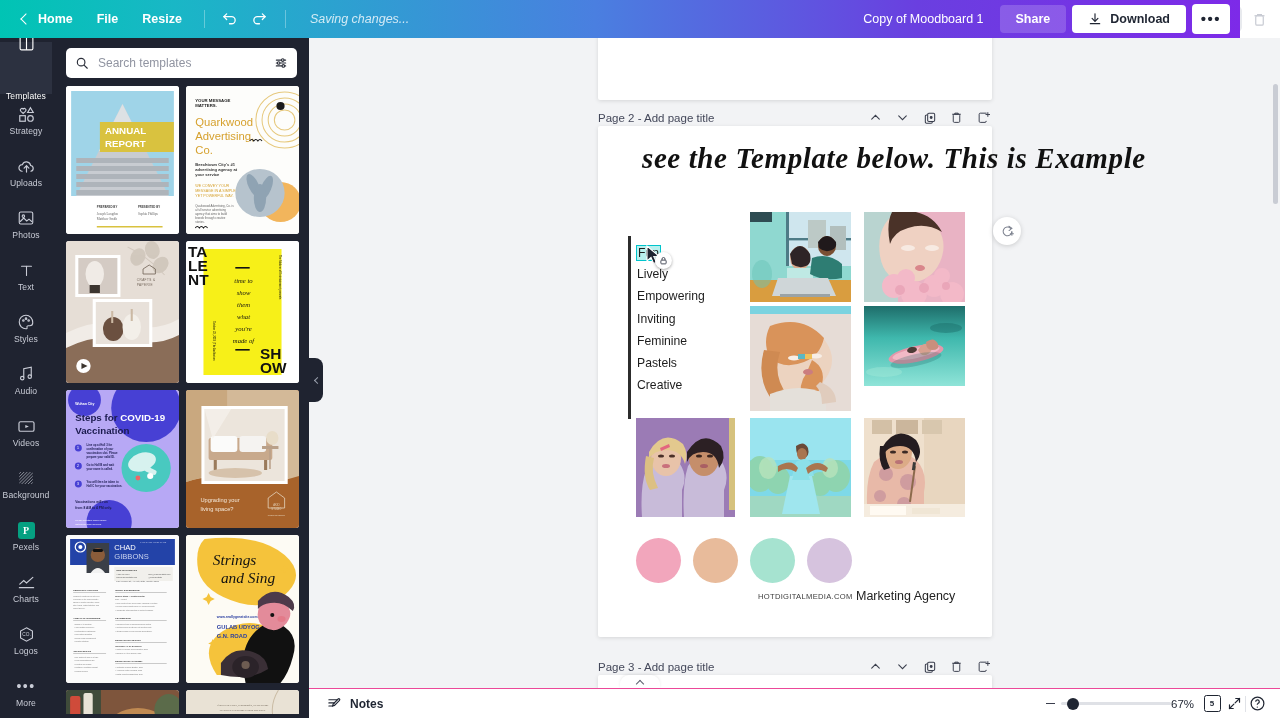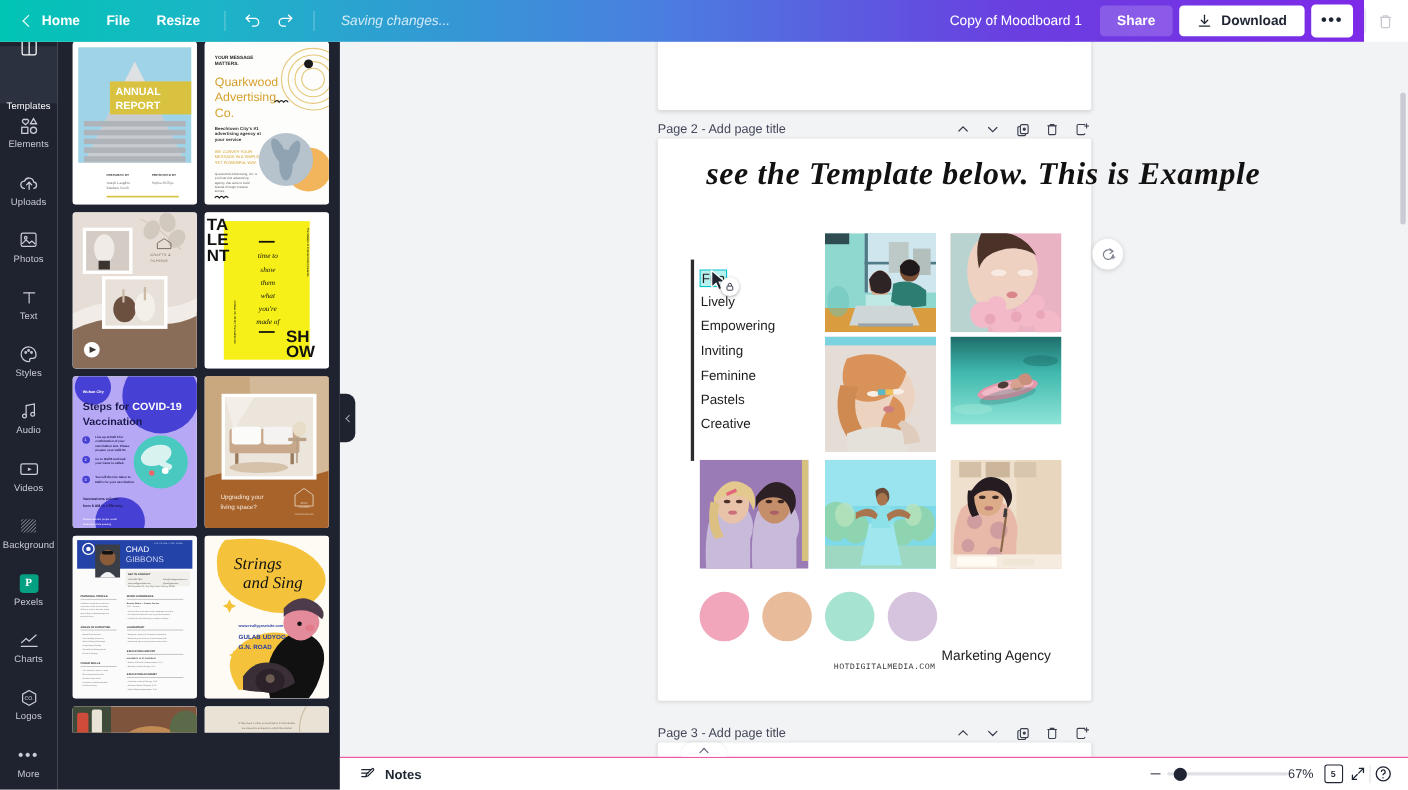--- a/index.html
+++ b/index.html
@@ -257,21 +257,21 @@
 
     <div class="rail-item">
       <span class="rail-ico">
         <svg width="19" height="19" viewBox="0 0 24 24" fill="none" stroke="#c9ccd6" stroke-width="1.5">
             <path d="M5 8c-1-1-1-2.2 0-3.1.9-.9 2-.7 2.8.1.8-.8 1.9-1 2.8-.1 1 .9 1 2.1 0 3.1L7.8 10.6 5 8z"></path>
             <polygon points="17 3.5 20.5 9.5 13.5 9.5"></polygon>
             <rect x="3.5" y="13.5" width="7" height="7"></rect>
             <circle cx="17" cy="17" r="3.5"></circle>
           </svg>
       </span>
-      <span class="rail-label">Elements</span>
+      <span class="rail-label">Strategy</span>
     </div>
 
     <div class="rail-item">
       <span class="rail-ico">
         <svg width="19" height="19" viewBox="0 0 24 24" fill="none" stroke="#c9ccd6" stroke-width="1.5" stroke-linecap="round">
             <path d="M6.5 18a4.2 4.2 0 0 1 .3-8.4 5.4 5.4 0 0 1 10.4 1.1A3.7 3.7 0 0 1 17.5 18"></path>
             <path d="M12 19v-7"></path>
             <polyline points="9 14 12 11 15 14"></polyline>
           </svg>
       </span>
@@ -375,20 +375,37 @@
 
     <div class="rail-item">
       <span class="rail-ico">
           <span class="dots3">•••</span>
         </span>
       <span class="rail-label">More</span>
     </div>
   </div>
 
   <div class="panel">
+    <div class="search-wrap">
+      <div class="search-box">
+        <svg width="14" height="14" viewBox="0 0 24 24" fill="none" stroke="#2b2f3a" stroke-width="2" stroke-linecap="round">
+          <circle cx="10.5" cy="10.5" r="6.5"></circle>
+            <line x1="15.5" y1="15.5" x2="21" y2="21"></line>
+        </svg>
+        <input type="text" placeholder="Search templates" style="">
+        <svg width="14" height="14" viewBox="0 0 24 24" fill="none" stroke="#2b2f3a" stroke-width="1.9" stroke-linecap="round">
+          <line x1="4" y1="7" x2="20" y2="7"></line>
+            <circle cx="15" cy="7" r="2.2" fill="#fff"></circle>
+          <line x1="4" y1="12" x2="20" y2="12"></line>
+            <circle cx="8" cy="12" r="2.2" fill="#fff"></circle>
+          <line x1="4" y1="17" x2="20" y2="17"></line>
+            <circle cx="16" cy="17" r="2.2" fill="#fff"></circle>
+        </svg>
+      </div>
+    </div>
 
     <div class="tpl-grid">
 
       <div class="tpl h1">
         <svg width="100%" height="100%" viewBox="0 0 110 148" preserveAspectRatio="none">
           <rect width="110" height="148" fill="#fff"></rect>
           <rect x="5" y="5" width="100" height="105" fill="#9fd4e8"></rect>
           <polygon points="55,18 100,110 10,110" fill="#c8ccd1"></polygon>
           <g fill="#aeb4ba">
             <rect x="10" y="72" width="90" height="5"></rect>
@@ -955,21 +972,21 @@
           <rect x="48" y="90" width="28" height="6" fill="#f0e6d5"></rect>
         </svg>
       </div>
 
       <div class="swatch" style="left:38px; top:412px; width:45px; height:45px; background:#f2a6bc;"></div>
       <div class="swatch" style="left:95px; top:412px; width:45px; height:45px; background:#e8bb9b;"></div>
       <div class="swatch" style="left:152px; top:412px; width:45px; height:45px; background:#a6e3d0;"></div>
       <div class="swatch" style="left:209px; top:412px; width:45px; height:45px; background:#d6c3de;"></div>
 
       <div class="mb-logo-sub" style="left:258px; top:463px;">Marketing Agency</div>
-      <div class="mb-url" style="left:160px; top:477px;font-family:Liberation Mono, monospace;">HOTDIGITALMEDIA.COM</div>
+      <div class="mb-url" style="left:160px; top:466px;">HOTDIGITALMEDIA.COM</div>
     </div>
 
     <div class="page-head" style="left:289px; top:620px;">
       <span class="ph-title">Page 3 - Add page title</span>
       <span class="ph-tools">
         <span class="ph-ico">
           <svg width="13" height="13" viewBox="0 0 24 24" fill="none" stroke="#3a3e4d" stroke-width="2" stroke-linecap="round">
               <polyline points="5 15 12 8 19 15"></polyline>
             </svg>
         </span>

